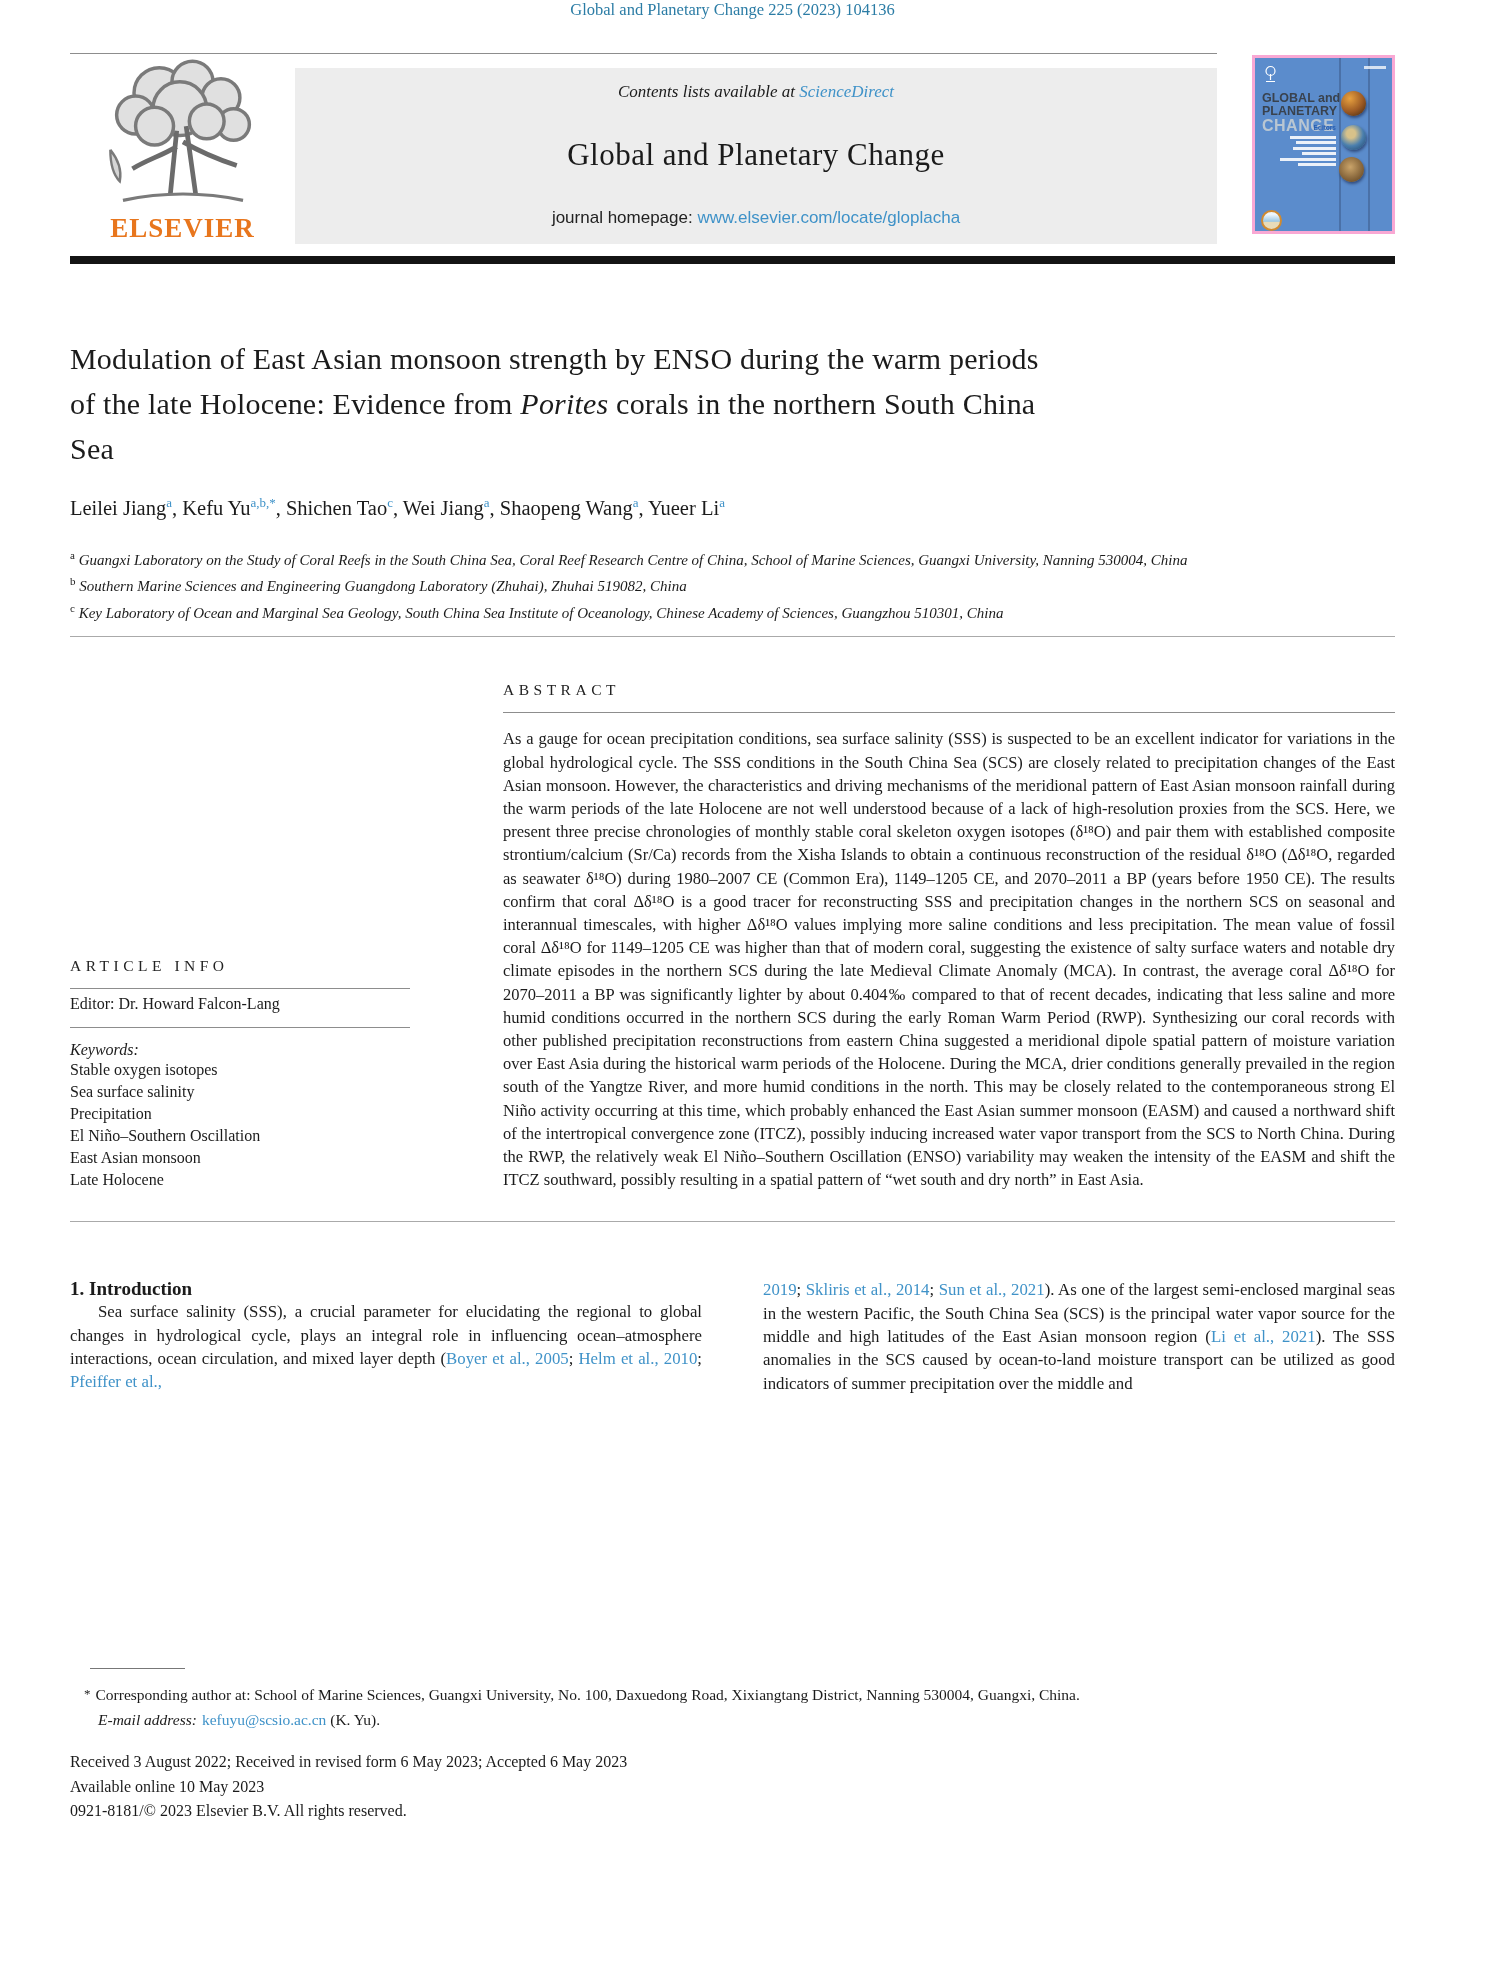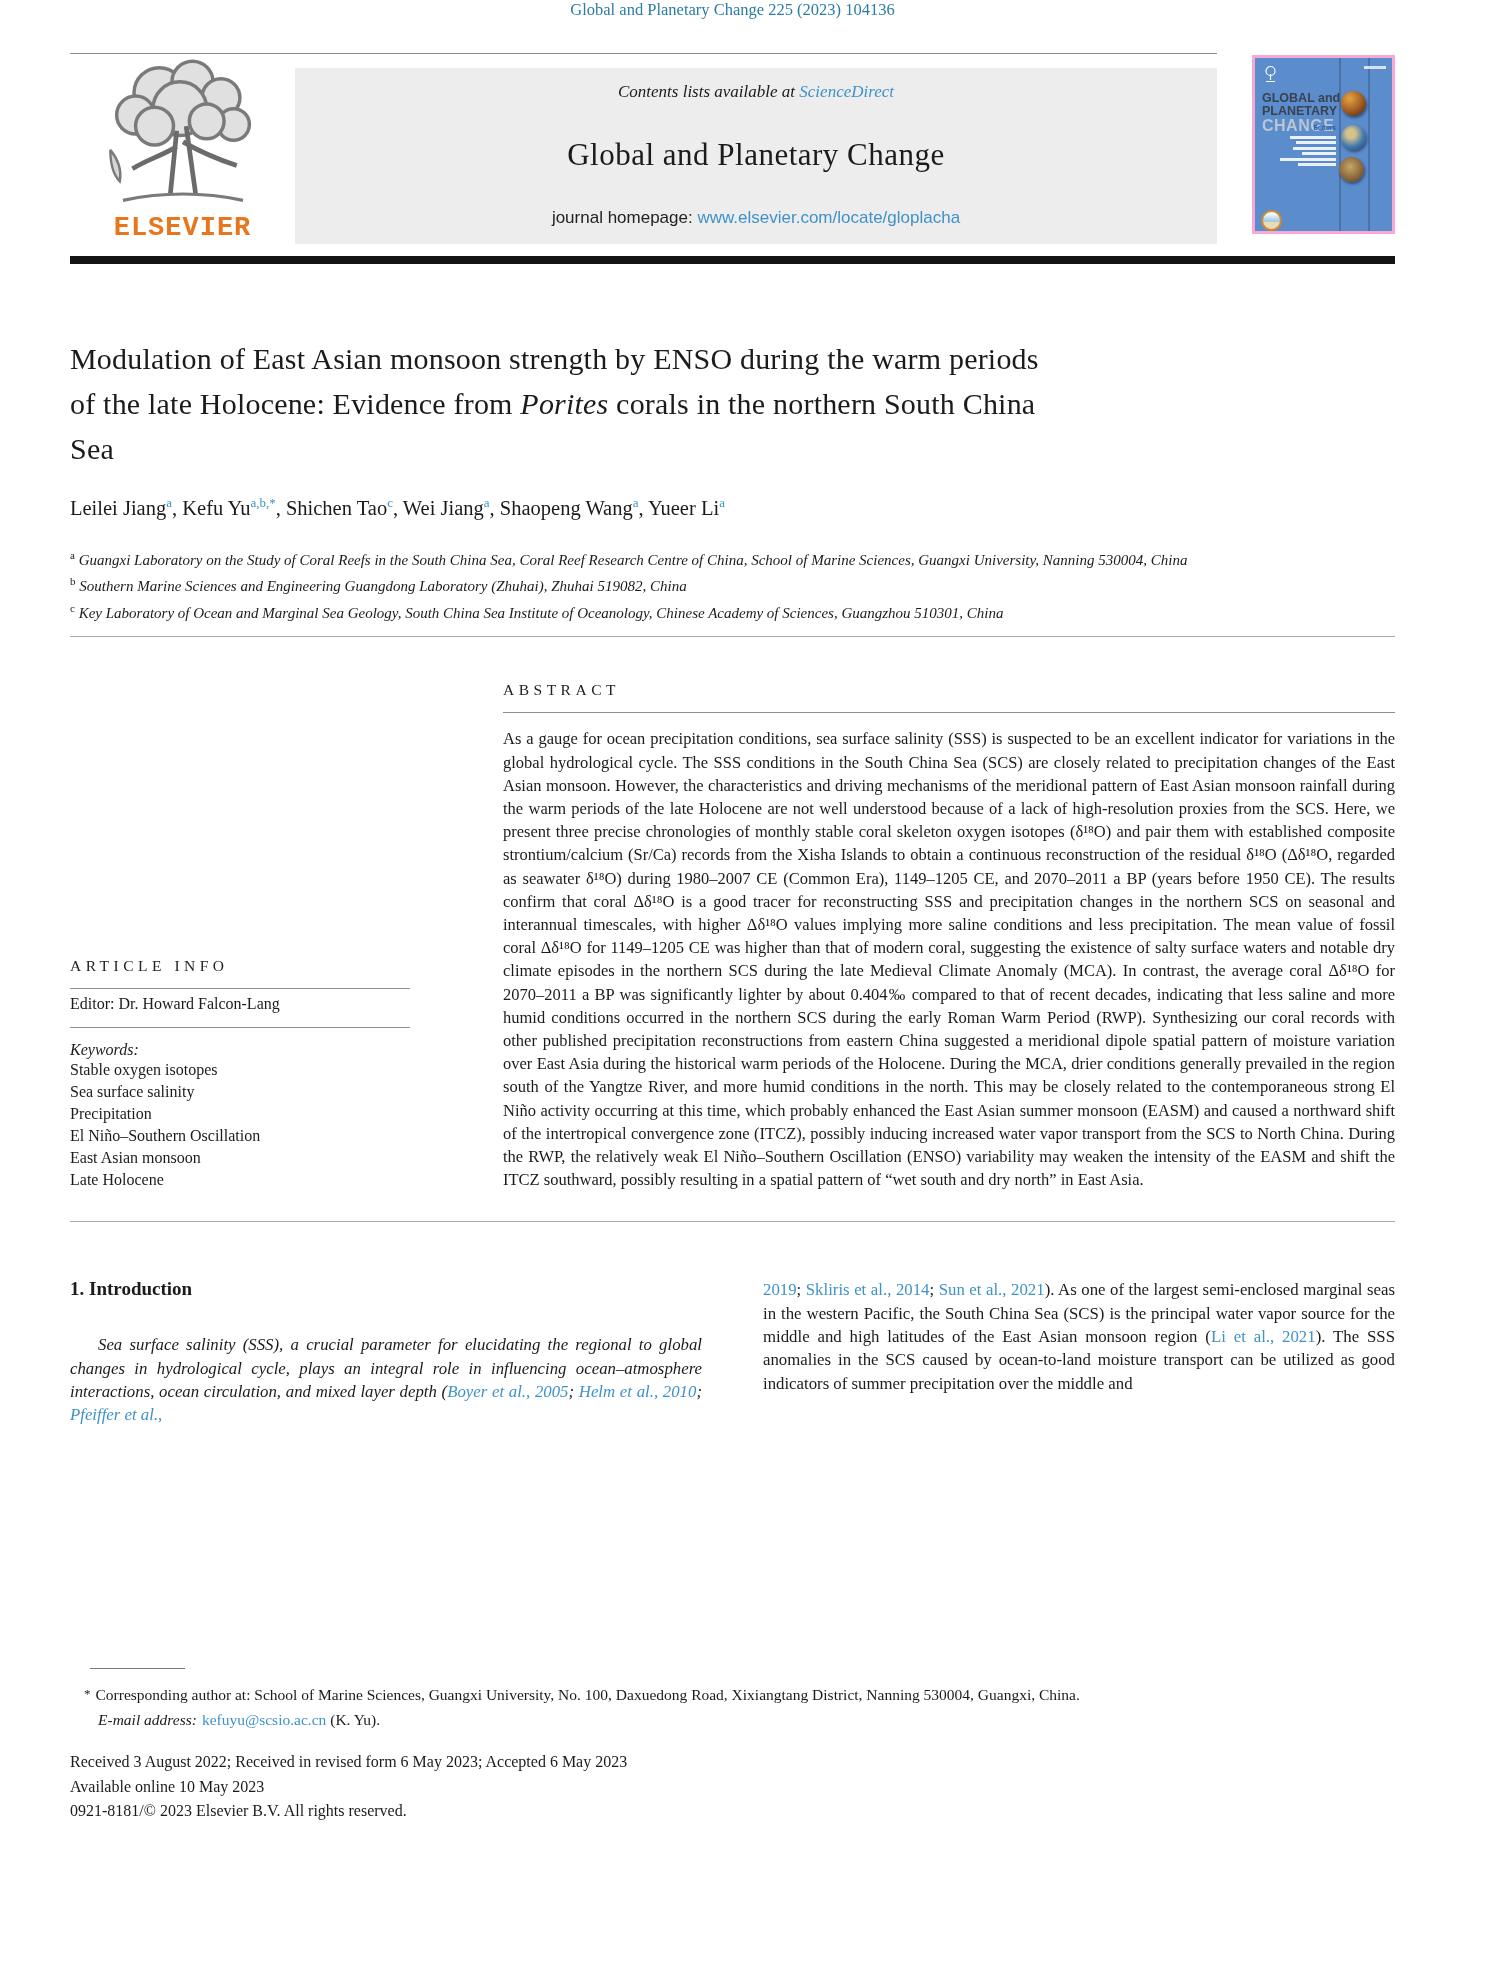--- a/index.html
+++ b/index.html
@@ -11,21 +11,21 @@
   .page{position:relative; width:1487px; height:1982px; background:#fff; margin:0 auto; overflow:hidden;
         padding:0 70px;}
   .link{color:var(--link); text-decoration:none; cursor:pointer;}
   .rule{height:1px; background:#9a9a9a;}
 
   
   .journal-ref{text-align:center; font-size:16.5px; color:var(--header-ref); width:1325px;}
   .top-rule{width:1147px; margin-top:33px; background:#8d8d8d;}
   .header-row{display:flex; margin-top:1px; width:1325px;}
   .logo-block{width:225px; padding-top:0px; text-align:center;}
-  .elsevier-text{font-size:27px; font-weight:bold; color:var(--elsevier-orange); letter-spacing:1px; margin-top:-4px; font-family:Liberation Mono, monospace;}
+  .elsevier-text{font-size:27px; font-weight:bold; color:var(--elsevier-orange); letter-spacing:1px; margin-top:-4px; font-family:Liberation Serif, serif;}
   .banner{flex:0 0 922px; height:176px; margin-top:13px; background:var(--banner-bg); text-align:center;
           display:flex; flex-direction:column; justify-content:space-between; padding:14px 10px 16px 10px;}
   .contents-line{font-size:17px;font-style:italic;}
   .banner-title{font-size:31px; letter-spacing:0.5px;}
   .homepage-line{font-family:"Liberation Sans","DejaVu Sans",sans-serif; font-size:17px; color:#222;}
   .cover-wrap{width:178px; display:flex; justify-content:flex-end;}
   .cover{position:relative; width:143px; height:179px; background:var(--cover-bg); border:3px solid #f9a8d4; overflow:hidden;}
   .cover .vline{position:absolute; top:0; bottom:0; width:2px; background:#4a71a8;}
   .cover .vline.v1{left:84px;} .cover .vline.v2{left:113px;}
   .cover-titles{position:absolute; left:7px; top:34px; font-family:"Liberation Sans","DejaVu Sans",sans-serif; line-height:1.02;}
@@ -66,21 +66,21 @@
   .kw-block{margin-top:13px;}
   .abstract-text{margin-top:14px; font-size:16.5px; line-height:23.2px; text-align:justify;}
   .full-rule{width:1325px; margin-top:30px; background:#aaa;}
 
   
   .intro-row{display:flex; margin-top:56px; width:1325px;}
   .intro-col{width:632px;}
   .intro-col.right{margin-left:61px;}
   .intro-heading{font-size:19px; font-weight:bold;}
   .intro-p{font-size:16.8px; line-height:23.3px; text-align:justify;}
-  .intro-col.left .intro-p{margin-top:33px; text-indent:28px;font-style:italic;}
+  .intro-col.left .intro-p{text-indent:28px;}
   .cite{color:var(--link); cursor:pointer;}
 
   
   .footnote-rule{position:absolute; left:90px; top:1668px; width:95px; height:1px; background:#777;}
   .footnote{position:absolute; left:70px; top:1681px; width:1325px; font-size:15.5px; line-height:25px;}
   .fn-line1{padding-left:14px;}
   .fn-marker{font-size:13px; vertical-align:2px; margin-right:5px;}
   .fn-line2{padding-left:28px;}
   .fn-line2 .em-label{font-style:italic; margin-right:5px;}
   .footer{position:absolute; left:70px; top:1750px; width:1325px; font-size:16px; line-height:24.5px;}

